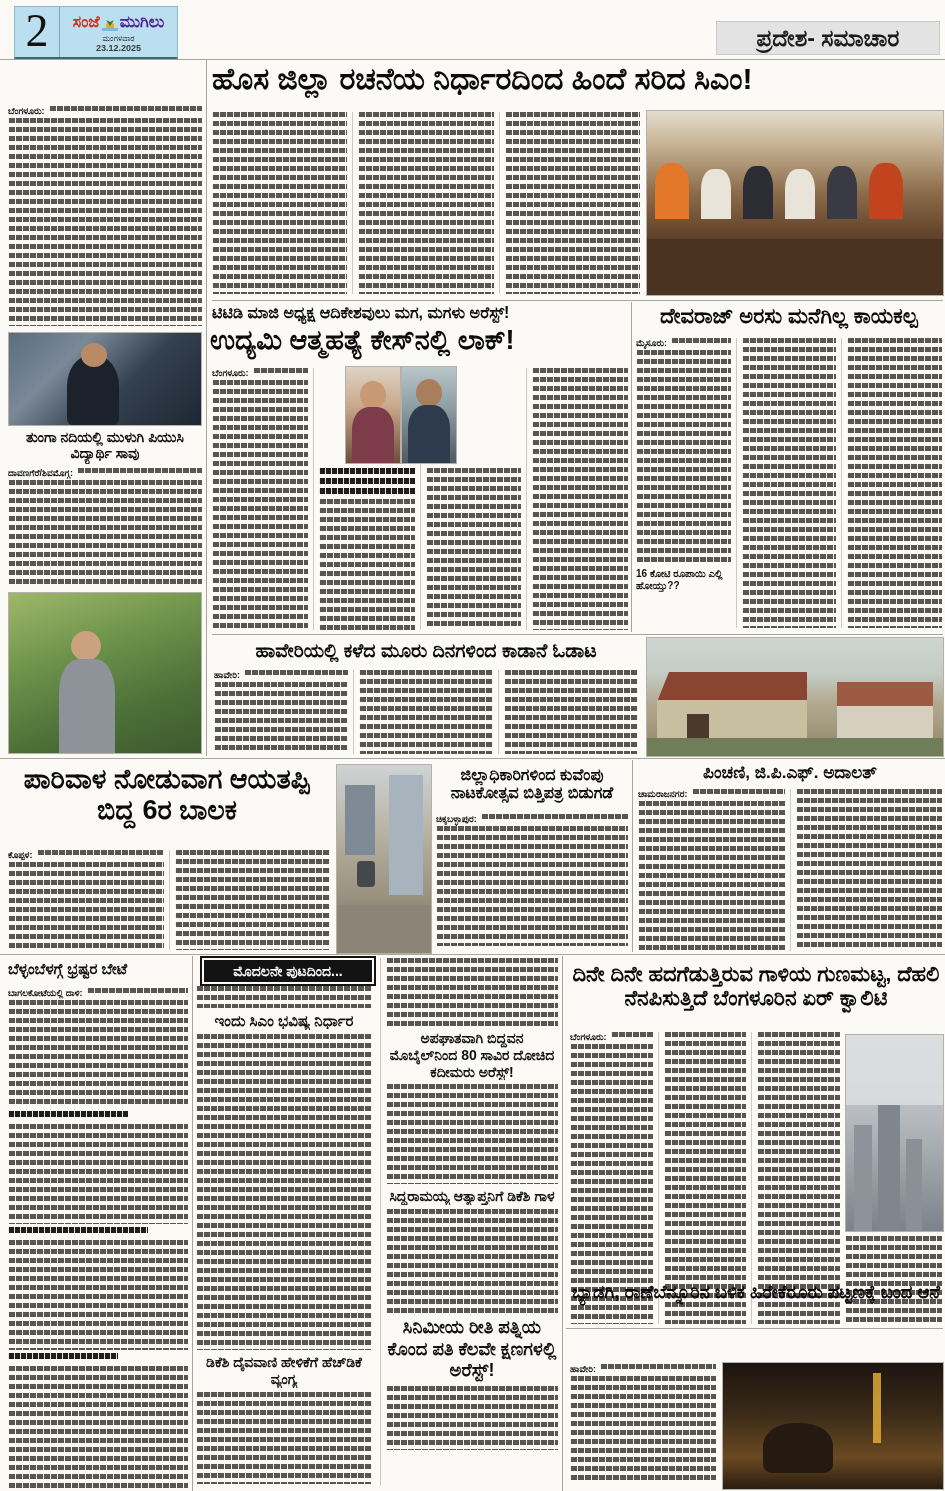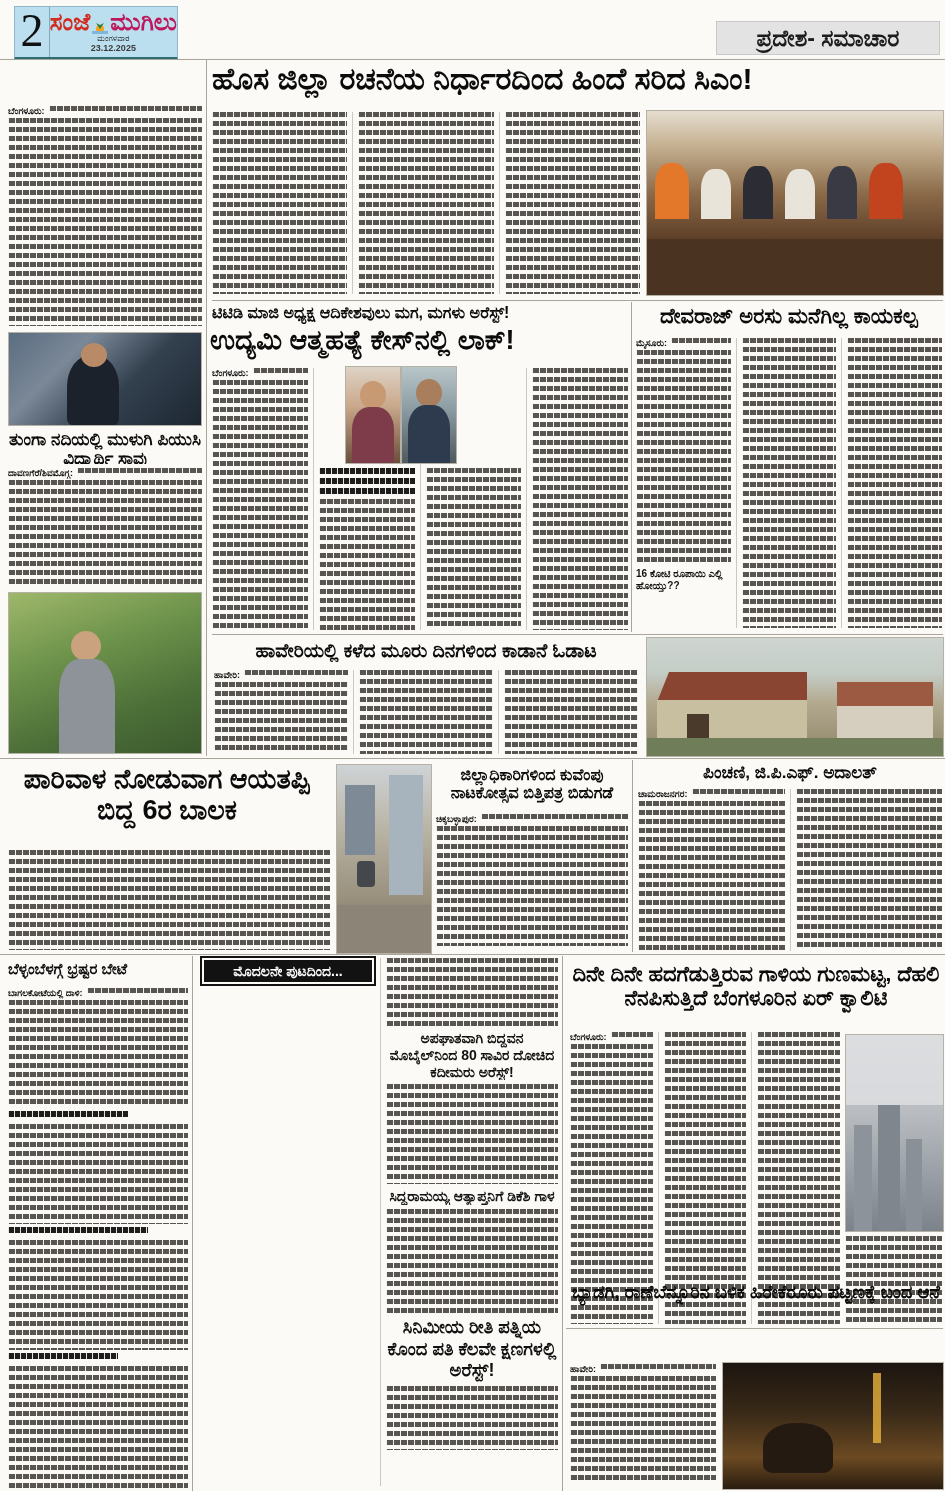--- a/index.html
+++ b/index.html
@@ -24,21 +24,21 @@
   .lead-row .ft{flex:1;height:9px;}
   .vr{width:1px;background:#a9a59b;}
   .hr{height:1px;background:#a9a59b;}
   .photo{overflow:hidden;border:1px solid #b5b1a7;}
   .subhead{font-weight:bold;line-height:1.2;text-align:center;overflow:hidden;}
   .masthead{background:#bcdfef;border:1px solid #8fb7c9;border-bottom:3px solid #2e6d72;
             display:flex;align-items:stretch;}
   .pagenum{font-family:"Liberation Serif","DejaVu Serif",serif;font-size:46px;line-height:48px;
            width:44px;text-align:center;border-right:1px solid #7fa9bd;}
   .logoarea{flex:1;display:flex;flex-direction:column;align-items:center;justify-content:center;}
-  .logoline{display:flex;align-items:center;gap:2px;font-weight:bold;font-size:24px;line-height:22px;}
+  .logoline{display:flex;align-items:center;gap:2px;font-weight:bold;font-size:16px;line-height:22px;}
   .weekday{font-size:8px;line-height:9px;margin-top:1px;}
   .dateline-text{font-size:9px;line-height:10px;font-weight:bold;color:#3a3a3a;}
   .sectionbox{background:#e3e3e3;border:1px solid #c9c9c9;display:flex;align-items:center;
               justify-content:center;font-weight:600;font-size:23px;color:#1c1c1c;}
   .contbox{background:#121212;color:#fff;display:flex;align-items:center;justify-content:center;
            font-weight:bold;font-size:14px;border:2px solid #121212;box-shadow:inset 0 0 0 2px #fbfaf6;}
 </style>
 </head>
 <body>
 
@@ -49,21 +49,21 @@
     <div class="logoarea">
       <div class="logoline">
         <span style="color:#d12c1f;">ಸಂಜೆ</span>
         <span style="display:inline-block;width:16px;height:14px;">
           <svg width="16" height="14" viewBox="0 0 16 14">
             <circle cx="8" cy="9" r="4" fill="#f6a21b"></circle>
             <path d="M8 9 L4 3 L8 5 L12 3 Z" fill="#2f7d3a"></path>
             <rect x="0" y="11" width="16" height="3" fill="#7fb6d9"></rect>
           </svg>
         </span>
-        <span style="color:#be185d;">ಮುಗಿಲು</span>
+        <span style="color:#4c1d95;">ಮುಗಿಲು</span>
       </div>
       <div class="weekday">ಮಂಗಳವಾರ</div>
       <div class="dateline-text">23.12.2025</div>
     </div>
   </div>
 
   <div class="abs sectionbox" style="left:716px;top:21px;width:222px;height:32px;">ಪ್ರದೇಶ- ಸಮಾಚಾರ</div>
 
   <div class="abs hr" style="left:0;top:59px;width:945px;"></div>
 
@@ -75,21 +75,21 @@
       <span class="ft"></span>
     </div>
     <div class="ft" style="height:208px;"></div>
   </div>
 
   <div class="abs photo" style="left:8px;top:332px;width:192px;height:92px;background:linear-gradient(135deg,#5a6d80 0%,#7b8898 30%,#33404e 60%,#1d2733 100%);">
     <div style="position:absolute;left:58px;top:22px;width:52px;height:70px;border-radius:45% 45% 10% 10%;background:#1b222b;"></div>
     <div style="position:absolute;left:72px;top:10px;width:26px;height:24px;border-radius:50%;background:#b98a66;"></div>
   </div>
 
-  <div class="abs hl" style="left:8px;top:430px;width:194px;height:34px;font-size:17px;">ತುಂಗಾ ನದಿಯಲ್ಲಿ ಮುಳುಗಿ ಪಿಯುಸಿ ವಿದ್ಯಾರ್ಥಿ ಸಾವು</div>
+  <div class="abs hl" style="left:8px;top:430px;width:194px;height:34px;font-size:14px;">ತುಂಗಾ ನದಿಯಲ್ಲಿ ಮುಳುಗಿ ಪಿಯುಸಿ ವಿದ್ಯಾರ್ಥಿ ಸಾವು</div>
   <div class="abs" style="left:8px;top:468px;width:194px;height:120px;">
     <div class="lead-row">
       <span class="lead">ದಾವಣಗೆರೆ/ಶಿವಮೊಗ್ಗ:</span>
       <span class="ft"></span>
     </div>
     <div class="ft" style="height:104px;"></div>
   </div>
 
   <div class="abs photo" style="left:8px;top:592px;width:192px;height:160px;background:linear-gradient(160deg,#9fb86a 0%,#6f944c 35%,#4c7038 70%,#3c5a2e 100%);">
     <div style="position:absolute;left:62px;top:38px;width:30px;height:30px;border-radius:50%;background:#caa27d;"></div>
@@ -210,20 +210,27 @@
     <div style="position:absolute;left:190px;top:68px;width:96px;height:44px;background:#d6cfc0;"></div>
     <div style="position:absolute;left:0px;top:100px;width:296px;height:18px;background:#6f7d58;"></div>
   </div>
 
   <div class="abs hr" style="left:0;top:758px;width:945px;"></div>
 
   <div class="abs hl" style="left:4px;top:764px;width:326px;height:82px;font-size:27px;">ಪಾರಿವಾಳ ನೋಡುವಾಗ ಆಯತಪ್ಪಿ ಬಿದ್ದ 6ರ ಬಾಲಕ</div>
   <div class="abs" style="left:8px;top:850px;width:322px;height:100px;">
     <div class="cols">
       <div class="col">
+        <div class="lead-row">
+          <span class="lead">ಕೊಪ್ಪಳ:</span>
+          <span class="ft"></span>
+        </div>
+        <div class="ft fill"></div>
+      </div>
+      <div class="col">
           <div class="ft fill"></div>
         </div>
     </div>
   </div>
 
   <div class="abs photo" style="left:336px;top:764px;width:94px;height:188px;background:linear-gradient(180deg,#cfd3d6 0%,#b9b3a4 35%,#9a917e 70%,#6e6a5e 100%);">
     <div style="position:absolute;left:8px;top:20px;width:30px;height:70px;background:#7e8b96;"></div>
     <div style="position:absolute;left:52px;top:10px;width:34px;height:120px;background:#a8b4bd;"></div>
     <div style="position:absolute;left:20px;top:96px;width:18px;height:26px;background:#44474c;border-radius:4px;"></div>
     <div style="position:absolute;left:0;top:140px;width:94px;height:48px;background:#8c8577;"></div>
@@ -270,20 +277,27 @@
     <div class="ftb" style="height:10px;margin:3px 0;width:140px;"></div>
     <div class="ft" style="height:110px;"></div>
     <div class="ftb" style="height:10px;margin:3px 0;width:110px;"></div>
     <div class="ft" style="height:128px;"></div>
   </div>
 
   <div class="abs vr" style="left:192px;top:956px;height:535px;"></div>
 
   <div class="abs contbox" style="left:200px;top:956px;width:172px;height:26px;">ಮೊದಲನೇ ಪುಟದಿಂದ...</div>
 
+  <div class="abs" style="left:196px;top:986px;width:176px;height:500px;">
+    <div class="ft" style="height:22px;"></div>
+    <div class="subhead" style="font-size:15px;margin:4px 0;">ಇಂದು ಸಿಎಂ ಭವಿಷ್ಯ ನಿರ್ಧಾರ</div>
+    <div class="ft" style="height:316px;"></div>
+    <div class="subhead hl-left" style="font-size:14px;margin:4px 0;">ಡಿಕೆಶಿ ದೈವವಾಣಿ ಹೇಳಿಕೆಗೆ ಹೆಚ್‌ಡಿಕೆ ವ್ಯಂಗ್ಯ</div>
+    <div class="ft" style="height:92px;"></div>
+  </div>
 
   <div class="abs" style="left:380px;top:958px;width:178px;height:528px;border-left:1px solid #cdc9bf;padding-left:5px;box-sizing:border-box;">
     <div class="ft" style="height:68px;"></div>
     <div class="subhead hl-left" style="font-size:14px;margin:4px 0;">ಅಪಘಾತವಾಗಿ ಬಿದ್ದವನ ಮೊಬೈಲ್‌ನಿಂದ 80 ಸಾವಿರ ದೋಚಿದ ಕದೀಮರು ಅರೆಸ್ಟ್!</div>
     <div class="ft" style="height:100px;"></div>
     <div class="subhead hl-left" style="font-size:14px;margin:4px 0;">ಸಿದ್ದರಾಮಯ್ಯ ಆತ್ಯಾಪ್ತನಿಗೆ ಡಿಕೆಶಿ ಗಾಳ</div>
     <div class="ft" style="height:104px;"></div>
     <div class="subhead hl-left" style="font-size:18px;margin:4px 0;">ಸಿನಿಮೀಯ ರೀತಿ ಪತ್ನಿಯ ಕೊಂದ ಪತಿ ಕೆಲವೇ ಕ್ಷಣಗಳಲ್ಲಿ ಅರೆಸ್ಟ್!</div>
     <div class="ft" style="height:64px;"></div>
   </div>

